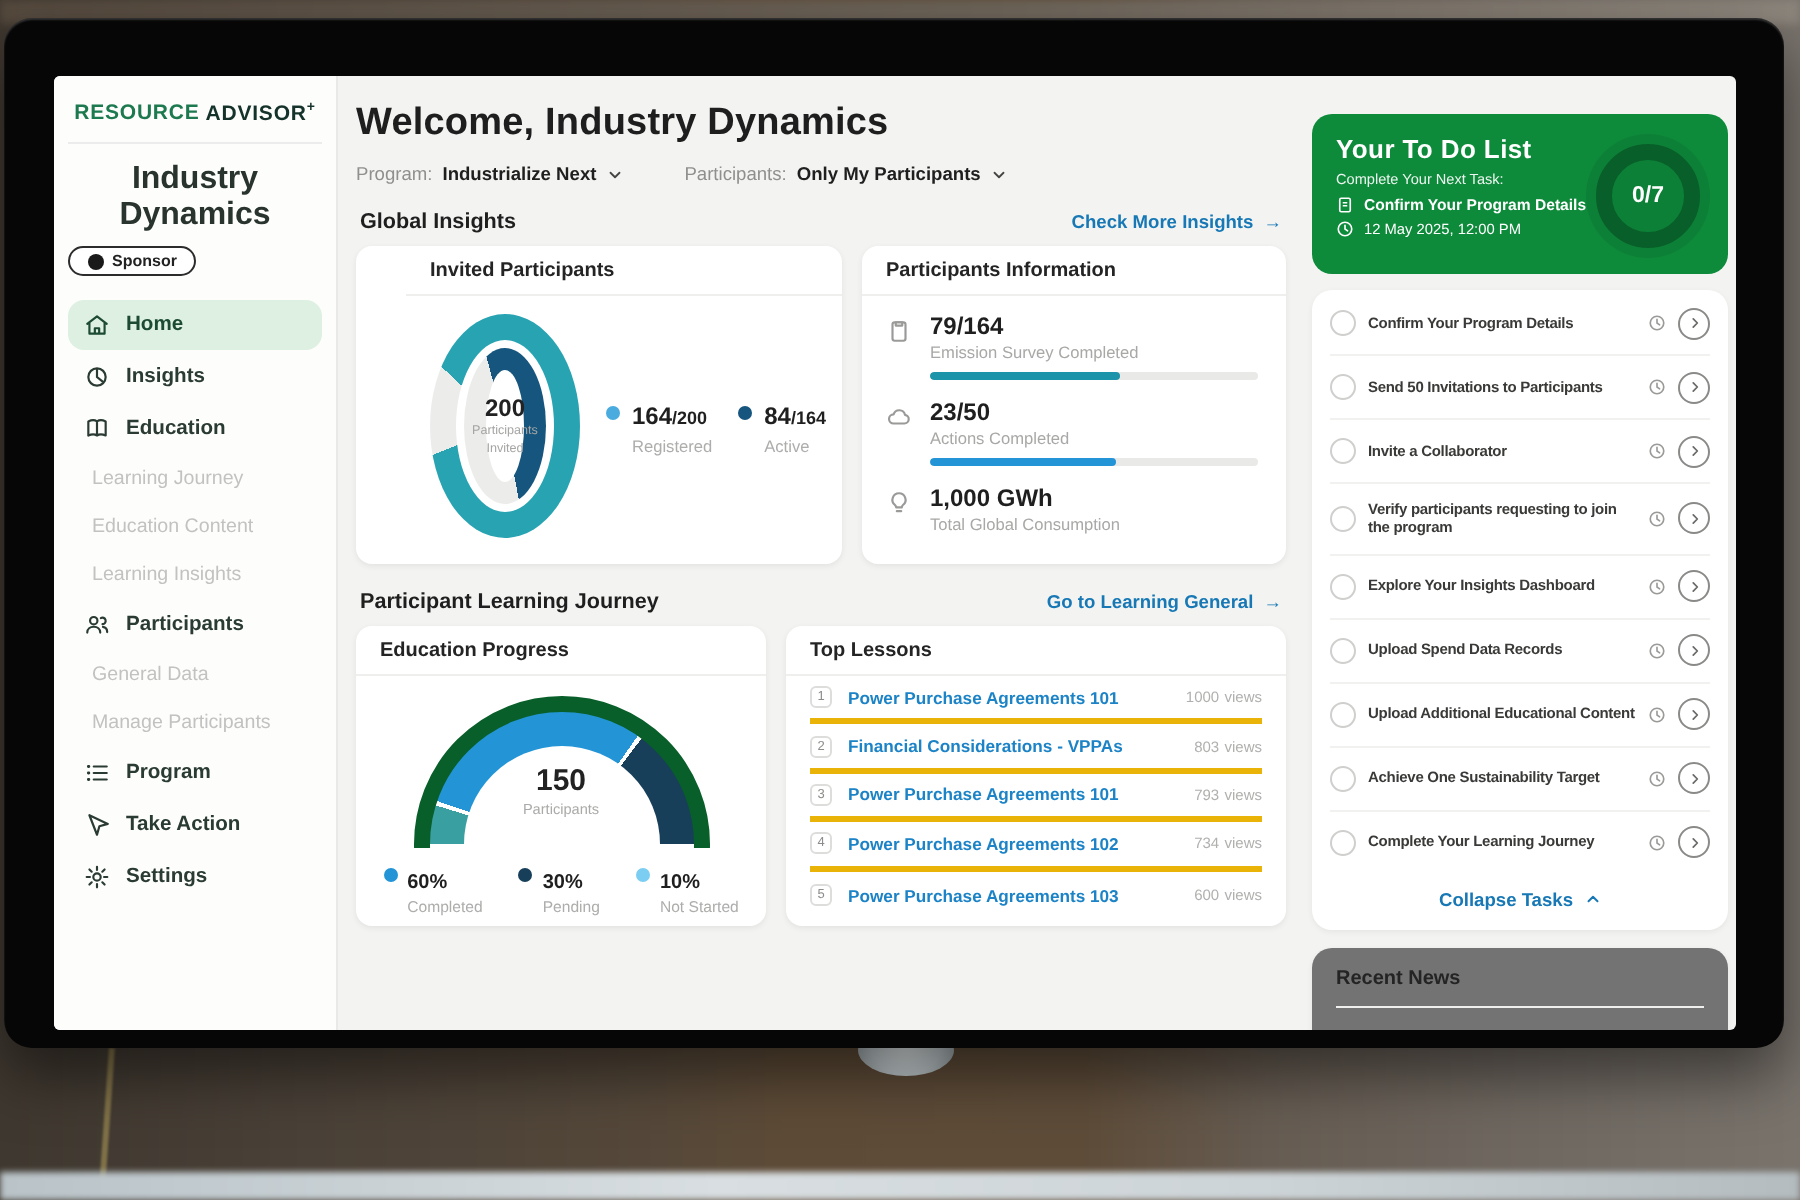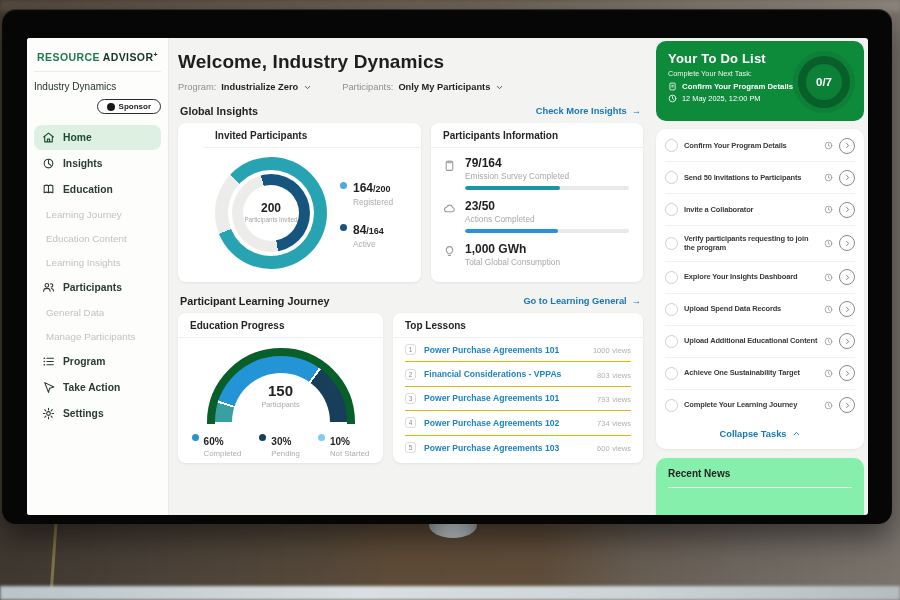--- a/index.html
+++ b/index.html
@@ -20,22 +20,22 @@
   
   .monitor { position:absolute; left:2px; top:9px; width:890px; height:515px; background:#060606;
     border-radius:14px; box-shadow:0 14px 30px rgba(0,0,0,.5), inset 0 1px 1px rgba(255,255,255,.18); }
   .screen { position:absolute; left:25px; top:29px; width:841px; height:477px; background:#f3f4f2;
     border-radius:3px; display:flex; overflow:hidden; }
 
   
   .sidebar { width:142px; flex:0 0 142px; background:#fdfdfc; border-right:1px solid #e9eae7; padding:9px 7px 0; }
   .logo { text-align:center; font-size:10.5px; font-weight:bold; letter-spacing:.4px; padding:3px 0 8px; border-bottom:1px solid #ececec; }
   .logo .g { color:#1d7a4f; } .logo .d { color:#15332a; } .logo sup { font-size:7px; }
-  .org { font-size:10px; font-weight:normal; color:#29342e; margin-top:9px; }
-  .badge-row { text-align:right; margin-top:5px; }
+  .org { text-align:center; font-size:16px; font-weight:bold; color:#29342e; margin-top:9px; }
+  .badge-row { text-align:left; margin-top:5px; }
   .badge { display:inline-flex; align-items:center; gap:4px; border:1px solid #2c2c2c; border-radius:10px;
     padding:2px 9px; font-size:8px; font-weight:bold; color:#222; background:#fff; }
   .badge .dot { width:8px; height:8px; border-radius:50%; background:#1a1a1a; display:inline-block; }
   .nav { margin-top:10px; }
   .nav-item { display:flex; align-items:center; gap:8px; height:25px; padding:0 8px; border-radius:8px;
     font-size:10.3px; font-weight:bold; color:#2a3b33; margin-bottom:1px; cursor:pointer; }
   .nav-item svg { flex:0 0 13px; }
   .nav-item.active { background:#def0e2; color:#1c4a33; }
   .nav-sub { display:flex; align-items:center; height:23px; padding-left:12px; font-size:9.8px;
     font-weight:normal; color:#c2c2c0; margin-bottom:1px; cursor:pointer; }
@@ -55,21 +55,21 @@
 
   
   .card-invited { flex:0 0 243px; height:159px;padding-left:25px; }
   .invited-body { display:flex; align-items:center; gap:13px; padding:9px 8px 0 12px; }
   .donut { position:relative; width:112px; height:112px; border-radius:50%; }
   .donut .l1 { position:absolute; inset:13px; border-radius:50%; background:#fff; }
   .donut .l2 { position:absolute; inset:17px; border-radius:50%; }
   .donut .l3 { position:absolute; inset:28px; border-radius:50%; background:#fff; display:flex; flex-direction:column; align-items:center; justify-content:center; }
   .donut .cv { font-size:12px; font-weight:bold; color:#222; }
   .donut .cl { font-size:6.3px; color:#a5a5a3; text-align:center; line-height:1.3; margin-top:1px; }
-  .dlegend { display:flex; flex-direction:column; gap:13px;justify-content:flex-end; }
+  .dlegend { display:flex; flex-direction:row; gap:13px;justify-content:flex-end; }
   .dleg-item { display:flex; gap:6px; }
   .dleg-item .dot { width:7px; height:7px; border-radius:50%; margin-top:4px; flex:0 0 7px; }
   .dleg-item .num { font-size:12px; font-weight:bold; color:#1f1f1f; }
   .dleg-item .den { font-size:9px; font-weight:bold; color:#1f1f1f; }
   .dleg-item .lab { font-size:8.3px; color:#adadab; margin-top:1px; }
 
   
   .card-pinfo { flex:1 1 auto; height:159px; }
   .pinfo-body { padding:8px 14px 0 12px; }
   .stat { display:flex; gap:9px; margin-bottom:9px; }
@@ -90,49 +90,49 @@
   .gauge .gv { font-size:15px; font-weight:bold; color:#222; }
   .gauge .gl { font-size:7.3px; color:#aaaaa8; margin-top:1px; }
   .glegend { display:flex; gap:18px; margin-top:7px; }
   .gleg-item { display:flex; gap:5px; }
   .gleg-item .dot { width:7px; height:7px; border-radius:50%; margin-top:3px; flex:0 0 7px; }
   .gleg-item .pct { font-size:10px; font-weight:bold; color:#1f1f1f; }
   .gleg-item .lab { font-size:7.8px; color:#adadab; }
 
   
   .card-lessons { flex:1 1 auto; height:150px; }
-  .lesson-row { display:flex; align-items:center; height:24.4px; margin:0 12px; border-bottom:1px solid #eab308; cursor:pointer; }
+  .lesson-row { display:flex; align-items:center; height:24.4px; margin:0 12px; border-bottom:3px solid #eab308; cursor:pointer; }
   .lesson-row:last-child { border-bottom:none; }
   .lrank { width:11px; height:11px; border:1px solid #dddddb; border-radius:3px; font-size:6.5px; color:#8c8c8a;
     display:flex; align-items:center; justify-content:center; flex:0 0 11px; }
   .ltitle { flex:1; font-size:8.6px; font-weight:bold; color:#1c83c6; margin-left:8px; white-space:nowrap; overflow:hidden; }
   .lviews { font-size:9.5px; font-weight:bold; color:#3c3c3a; }
   .lviews span { font-size:7.5px; font-weight:normal; color:#b0b0ae; }
 
   
-  .rpanel { width:214px; flex:0 0 214px; padding:3px 4px 0 2px; }
+  .rpanel { width:214px; flex:0 0 214px; padding:19px 4px 0 2px; }
   .todo-green { position:relative; background:#0e8a3b; border-radius:10px; padding:10px 12px; color:#fff; height:80px; }
   .todo-title { font-size:13px; font-weight:bold; letter-spacing:.2px; }
   .todo-sub { font-size:7.3px; margin-top:3px; opacity:.92; }
   .todo-line { display:flex; align-items:center; gap:5px; margin-top:4px; font-size:7.8px; font-weight:bold; }
   .todo-line.date { font-weight:normal; font-size:7.4px; margin-top:3px; }
   .ringwrap { position:absolute; right:9px; top:10px; width:62px; height:62px; border-radius:50%; background:#0d8037;
     display:flex; align-items:center; justify-content:center; }
   .ring { width:52px; height:52px; border-radius:50%; border:8px solid #085f29; display:flex; align-items:center; justify-content:center;
     font-size:11.5px; font-weight:bold; color:#fff; }
   .tasks-card { background:#fff; border-radius:10px; margin-top:8px; padding:1px 9px; box-shadow:0 1px 3px rgba(0,0,0,.06); }
   .task { display:flex; align-items:center; gap:6px; padding:7.5px 0; border-bottom:1px solid #f1f1f0; cursor:pointer; }
   .task .cb { width:13px; height:13px; border:1.4px solid #cfcfcd; border-radius:50%; flex:0 0 13px; }
   .task .tl { flex:1; font-size:7.5px; font-weight:bold; color:#3a3a38; line-height:1.3; letter-spacing:-.15px; }
   .task .clk { flex:0 0 9px; color:#9a9a98; }
   .task .chev { width:16px; height:16px; border:1.2px solid #8a8a88; border-radius:50%; flex:0 0 16px;
     display:flex; align-items:center; justify-content:center; color:#6a6a68; }
   .collapse { display:flex; align-items:center; justify-content:center; gap:5px; padding:8px 0 9px;
     font-size:9.3px; font-weight:bold; color:#1778b5; cursor:pointer; }
-  .news-card { background:#86efac; border-radius:10px 10px 0 0; margin-top:9px; padding:10px 12px 40px; box-shadow:0 1px 3px rgba(0,0,0,.06); }
+  .news-card { background:#737373; border-radius:10px 10px 0 0; margin-top:9px; padding:10px 12px 40px; box-shadow:0 1px 3px rgba(0,0,0,.06); }
   .news-title { font-size:10px; font-weight:bold; color:#242424; padding-bottom:8px; border-bottom:1px solid #efefee; }
 
   svg { display:block; }
 </style>
 </head>
 <body>
 
 <div class="stage">
   <div class="bg"></div>
   <div class="bg-top"></div>
@@ -220,21 +220,21 @@
         </div>
       </div>
     </div>
 
     <div class="main">
       <div class="h1">Welcome, Industry Dynamics</div>
 
       <div class="filters">
         <div class="filter">
           <span>Program:</span>
-          <span class="val">Industrialize Zero</span>
+          <span class="val">Industrialize Next</span>
           <svg width="9" height="9" viewBox="0 0 24 24" fill="none" stroke="#444" stroke-width="2.4" stroke-linecap="round" stroke-linejoin="round">
                 <path d="M6 9 l6 6 6-6"></path>
               </svg>
         </div>
         <div class="filter">
           <span>Participants:</span>
           <span class="val">Only My Participants</span>
           <svg width="9" height="9" viewBox="0 0 24 24" fill="none" stroke="#444" stroke-width="2.4" stroke-linecap="round" stroke-linejoin="round">
                 <path d="M6 9 l6 6 6-6"></path>
               </svg>

